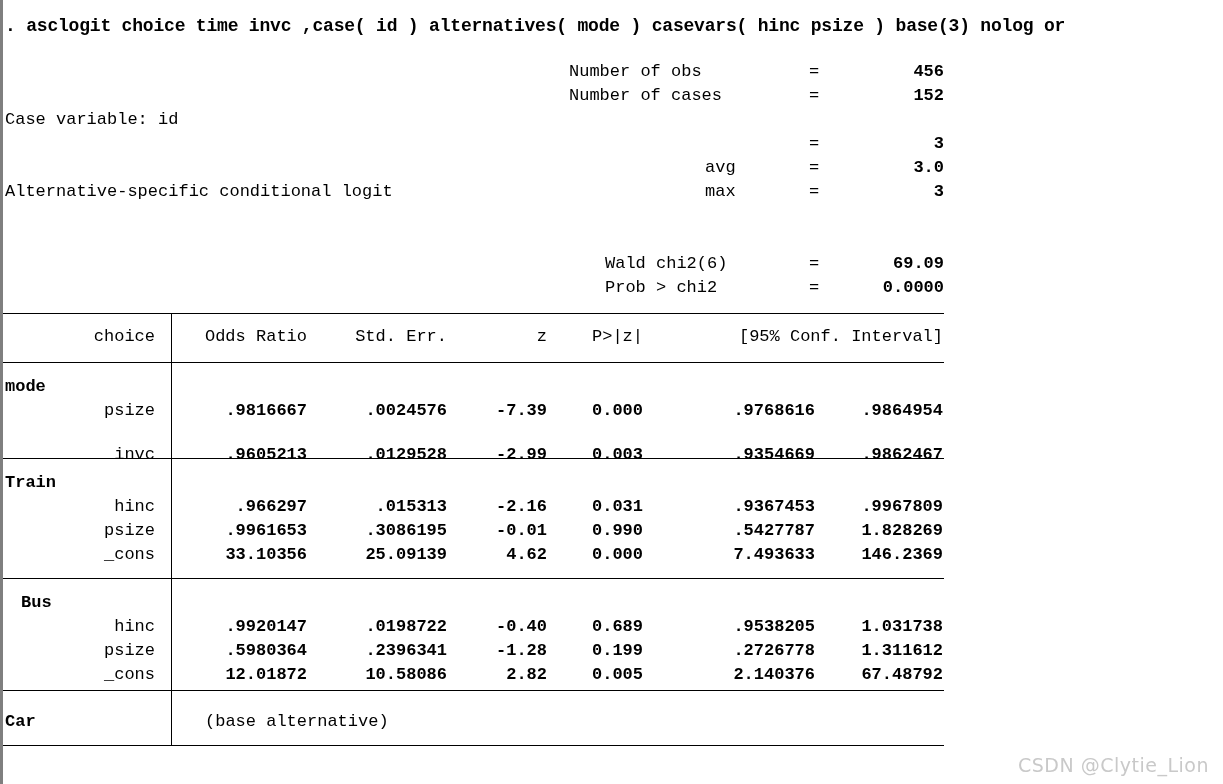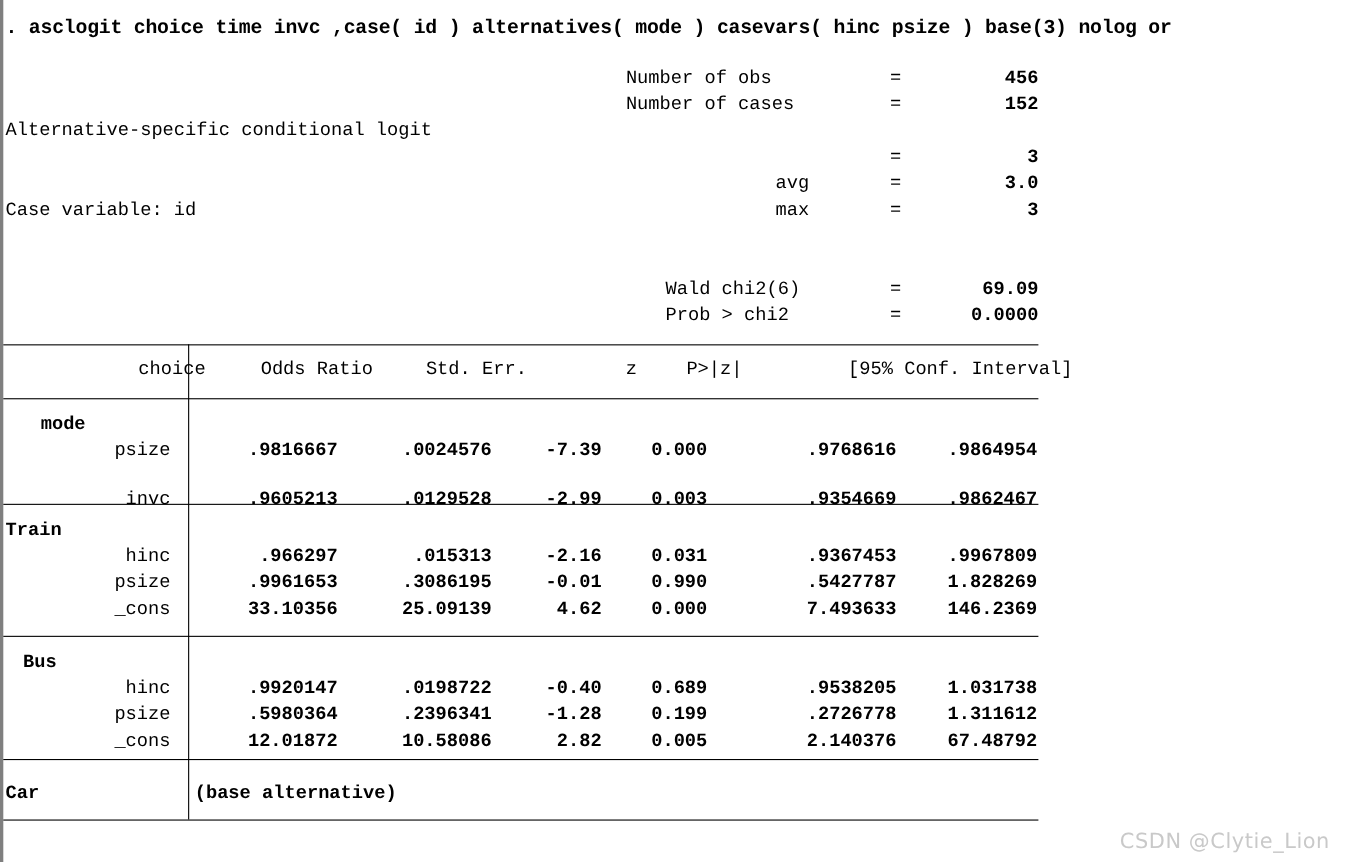--- a/index.html
+++ b/index.html
@@ -164,23 +164,23 @@
   .ci-head {
     position: absolute;
     left: 660px;
     top: 0;
     width: 280px;
     text-align: right;
   }
 
   .basealt {
     position: absolute;
-    left: 174px;
-    top: 0;
-    font-weight: bold;
+    left: 202px;
+    top: 0;
+    font-weight: normal;
   }
 
   
   .watermark {
     position: absolute;
     right: 14px;
     bottom: 8px;
     font-family: "DejaVu Sans", "Liberation Sans", sans-serif;
     font-size: 19px;
     color: #c9c9c9;
@@ -193,22 +193,22 @@
 
 <div class="left-edge"></div>
 
 <div class="console">
 
   <div class="cmdline">. asclogit choice time invc ,case( id ) alternatives( mode ) casevars( hinc psize ) base(3) nolog or</div>
 
   <div class="hdr">
 
     <div class="hdr-left">
+      <div class="row">Case variable: id</div>
       <div class="row">Alternative-specific conditional logit</div>
-      <div class="row">Case variable: id</div>
       <div class="row"></div>
       <div class="row"></div>
       <div class="row"></div>
       <div class="row"></div>
     </div>
 
     <div class="hdr-right">
       <div class="row">
         <span class="lab">Number of obs</span>
         <span class="eq">=</span>
@@ -253,30 +253,30 @@
   <div class="table">
 
     <div class="rule" style="top:0px;"></div>
     <div class="rule" style="top:49px;"></div>
     <div class="rule" style="top:145px;"></div>
     <div class="rule" style="top:265px;"></div>
     <div class="rule" style="top:377px;"></div>
     <div class="rule" style="top:432px;"></div>
     <div class="vrule" style="top:0px; height:432px;"></div>
 
-    <div class="trow head" style="top:12px;margin-left:32px;">
+    <div class="trow head" style="top:12px;">
       <span class="rowlab">choice</span>
       <span class="c c1">Odds Ratio</span>
       <span class="c c2">Std. Err.</span>
       <span class="c c3">z</span>
       <span class="c c4">P&gt;|z|</span>
       <span class="ci-head">[95% Conf. Interval]</span>
     </div>
 
-    <div class="trow" style="top:62px;margin-left:32px;">
+    <div class="trow" style="top:62px;">
       <span class="grouplab">mode</span>
     </div>
     <div class="trow" style="top:86px;">
       <span class="rowlab">psize</span>
       <span class="c c1">.9816667</span>
       <span class="c c2">.0024576</span>
       <span class="c c3">-7.39</span>
       <span class="c c4">0.000</span>
       <span class="c c5">.9768616</span>
       <span class="c c6">.9864954</span>

